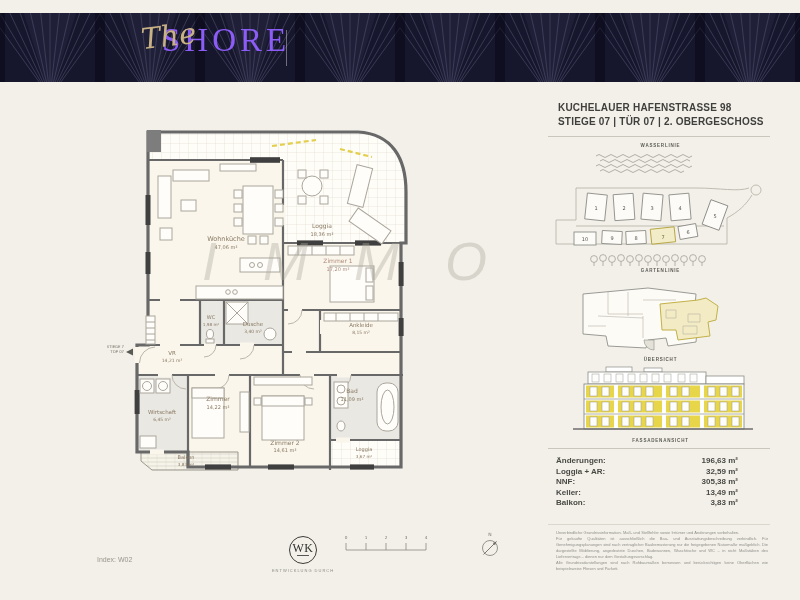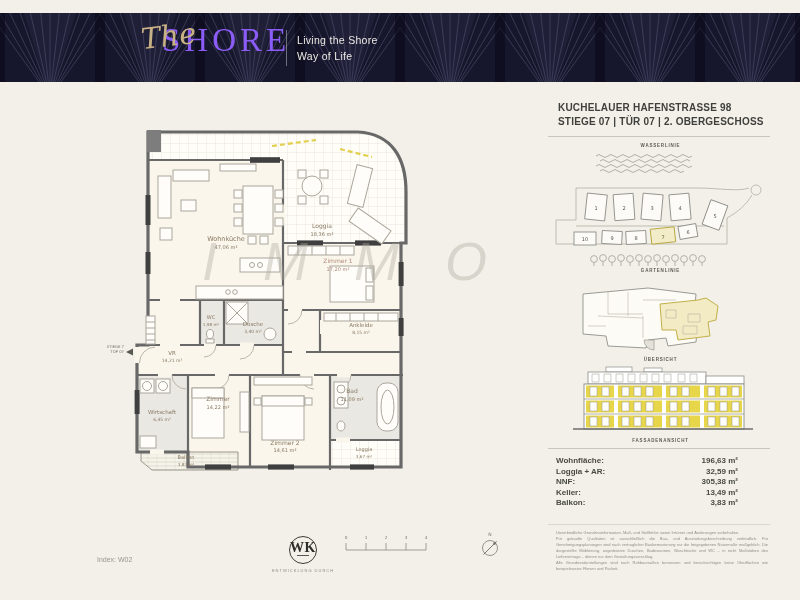--- a/index.html
+++ b/index.html
@@ -28,21 +28,21 @@
   .disclaimer{position:absolute;left:556px;top:530px;width:212px;font-size:4px;line-height:1.5;
               color:#90908a;text-align:justify;}
   
   .wm{position:absolute;color:rgba(172,167,154,.38);font-family:"Liberation Sans",sans-serif;z-index:4;pointer-events:none;font-style:italic;}
   .wm1{left:202px;top:230px;font-size:54px;letter-spacing:46px;}
   .wm2{left:226px;top:294px;font-size:37px;letter-spacing:16px;}
   
   .index-label{position:absolute;left:97px;top:556px;font-size:7px;color:#9a968e;}
   .wk-circle{position:absolute;left:289px;top:536px;width:26px;height:26px;border:1.3px solid #3c3c38;
              border-radius:50%;text-align:center;color:#2e2e2a;}
-  .wk-circle .wk-txt{font-family:"Liberation Serif",serif;font-size:14px;line-height:22px;letter-spacing:.5px;font-weight:bold;}
+  .wk-circle .wk-txt{font-family:"Liberation Serif",serif;font-size:12px;line-height:22px;letter-spacing:.5px;}
   .wk-sub{position:absolute;left:7px;top:18px;width:12px;height:1px;background:#555;}
   .wk-caption{position:absolute;left:262px;top:568px;width:82px;text-align:center;font-size:4px;
               letter-spacing:1px;color:#8a8a84;}
   
   svg text{font-family:"DejaVu Sans",sans-serif;}
 </style>
 </head>
 <body>
 
 <div class="page">
@@ -70,24 +70,20 @@
           <polygon points="50,84 22,-6 78,-6" fill="rgba(88,88,120,0.14)"></polygon>
           <rect x="0" width="5" height="69" fill="rgba(8,8,22,0.55)"></rect>
           <rect x="95" width="5" height="69" fill="rgba(8,8,22,0.55)"></rect>
         </pattern>
       </defs>
       <rect width="800" height="69" fill="url(#fan)"></rect>
     </svg>
     <span class="logo-script">The</span>
     <span class="logo-main">SHORE</span>
     <div class="tag-divider"></div>
-    <div class="tagline">
-      <div>Living the Shore</div>
-      <div>Way of Life</div>
-    </div>
   </header>
 
   <svg class="abs" style="left:95px;top:113px;" width="390" height="377" viewBox="95 113 390 377">
     <defs>
       <pattern id="tl" width="9" height="9" patternUnits="userSpaceOnUse">
         <rect width="9" height="9" fill="#fffdf8"></rect>
         <path d="M9,0 V9 H0" fill="none" stroke="#dad7cd" stroke-width="0.6"></path>
       </pattern>
       <pattern id="deck" width="9" height="4" patternUnits="userSpaceOnUse">
         <rect width="9" height="4" fill="#f6f3ea"></rect>
@@ -456,21 +452,21 @@
       <rect x="172" y="51" width="7" height="9"></rect>
         <rect x="184" y="51" width="7" height="9"></rect>
     </g>
     <line x1="25" y1="63" x2="205" y2="63" stroke="#6e6e6e" stroke-width="1.6"></line>
   </svg>
   <div class="side-label" style="top:438px;">FASSADENANSICHT</div>
 
   <div class="rule" style="left:548px;top:448px;width:222px;"></div>
   <div class="area-table">
     <div class="area-row">
-      <span>Wohnfläche:</span>
+      <span>Änderungen:</span>
       <span>196,63 m²</span>
     </div>
     <div class="area-row">
       <span>Loggia + AR:</span>
       <span>32,59 m²</span>
     </div>
     <div class="area-row">
       <span>NNF:</span>
       <span>305,38 m²</span>
     </div>

